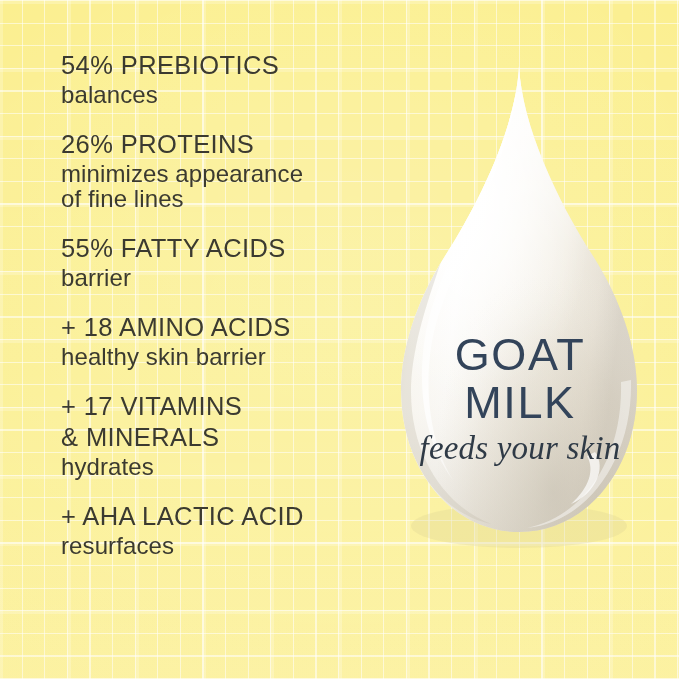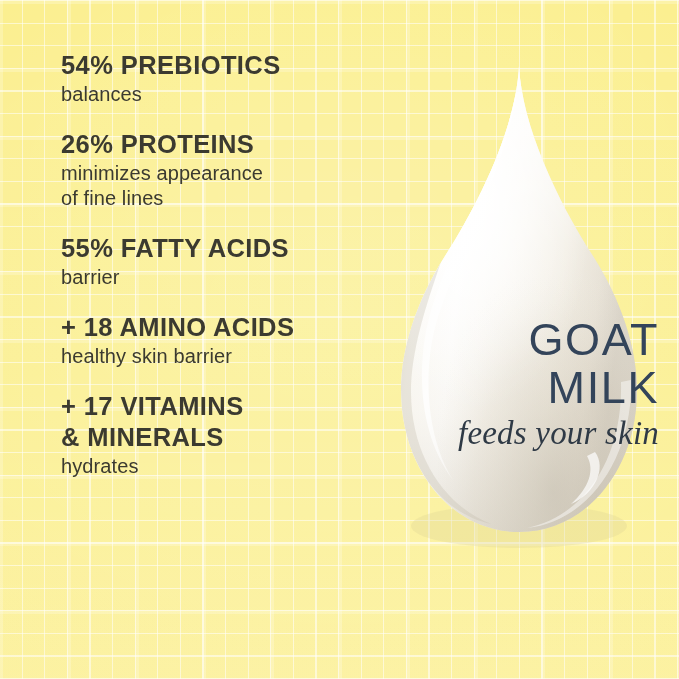--- a/index.html
+++ b/index.html
@@ -76,25 +76,25 @@
     width: 310px;
   }
   .benefit {
     margin-bottom: 22px;
   }
   .benefit-head {
     font-size: 25.5px;
     line-height: 31px;
     letter-spacing: 0.4px;
     color: #3b3a30;
-    font-weight: 700;
+    font-weight: 400;
     white-space: pre-line;
   }
   .benefit-sub {
-    font-size: 20px;
+    font-size: 24px;
     line-height: 25px;
     letter-spacing: 0.1px;
     color: #3b3a30;
     font-weight: 400;
     margin-top: 1px;
     white-space: pre-line;
   }
 
   
   #droplet-wrap {
@@ -106,23 +106,23 @@
   }
   #droplet-svg {
     position: absolute;
     inset: 0;
     width: 100%;
     height: 100%;
   }
   #droplet-text {
     position: absolute;
     left: 0;
-    top: 256px;
+    top: 271px;
     width: 278px;
-    text-align: right;
+    text-align: center;
     pointer-events: none;
   }
   .goat-line {
     font-family: "Liberation Sans", sans-serif;
     font-size: 45px;
     line-height: 48px;
     letter-spacing: 1.6px;
     color: #33445a;
     font-weight: 400;
   }
@@ -167,20 +167,24 @@
       <div class="benefit-head">+ 18 AMINO ACIDS</div>
       <div class="benefit-sub">healthy skin barrier</div>
     </div>
 
     <div class="benefit">
       <div class="benefit-head">+ 17 VITAMINS
 &amp; MINERALS</div>
       <div class="benefit-sub">hydrates</div>
     </div>
 
+    <div class="benefit">
+      <div class="benefit-head">+ AHA LACTIC ACID</div>
+      <div class="benefit-sub">resurfaces</div>
+    </div>
 
   </div>
 
   <div id="droplet-wrap">
 
     <svg id="droplet-svg" viewBox="0 0 278 490" preserveAspectRatio="none">
       <defs>
         <linearGradient id="gBody" x1="0" y1="0" x2="1" y2="0.25">
           <stop offset="0%" stop-color="#d9d4c9"></stop>
           <stop offset="7%" stop-color="#efebe2"></stop>

